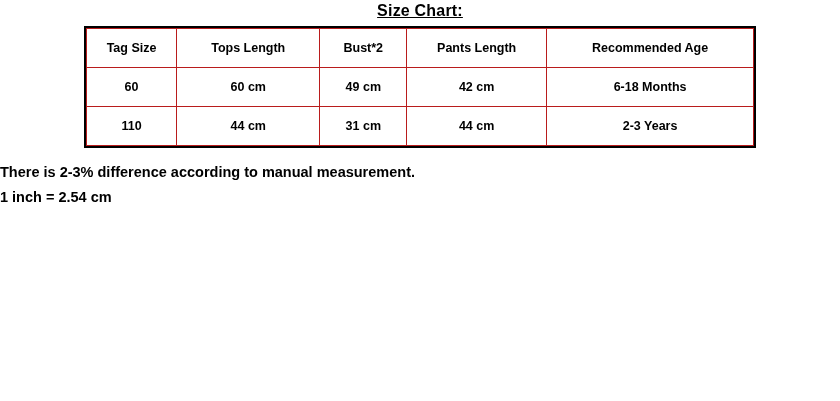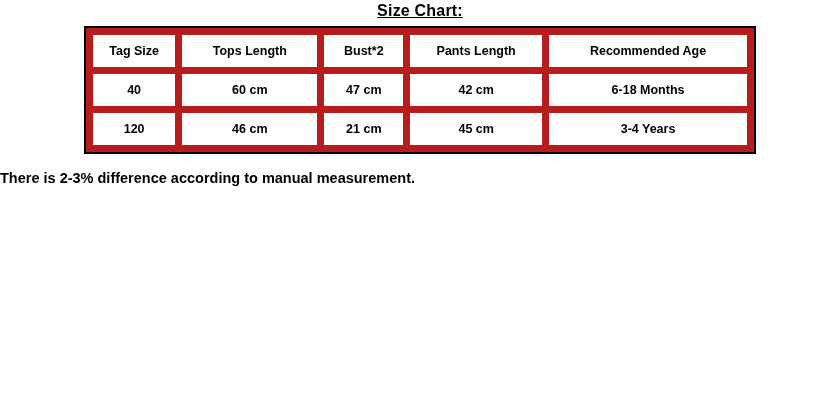--- a/index.html
+++ b/index.html
@@ -35,21 +35,21 @@
     border: 2px solid #000000;
     box-sizing: border-box;
   }
   table.size-chart {
     border-collapse: collapse;
     width: 100%;
     table-layout: fixed;
   }
   table.size-chart th,
   table.size-chart td {
-    border: 7px solid #b91c1c;
+    border: 1px solid #b91c1c;
     text-align: center;
     font-size: 12.5px;
     font-weight: bold;
     height: 39px;
     padding: 0 2px;
     box-sizing: border-box;
   }
   table.size-chart th {
     font-size: 12.5px;
   }
@@ -89,34 +89,35 @@
         <tr>
           <th>Tag Size</th>
           <th>Tops Length</th>
           <th>Bust*2</th>
           <th>Pants Length</th>
           <th>Recommended Age</th>
         </tr>
       </thead>
       <tbody>
         <tr>
-          <td>40</td>
+          <td>60</td>
           <td>60 cm</td>
-          <td>47 cm</td>
+          <td>49 cm</td>
           <td>42 cm</td>
           <td>6-18 Months</td>
         </tr>
         <tr>
-          <td>120</td>
-          <td>46 cm</td>
-          <td>21 cm</td>
-          <td>45 cm</td>
-          <td>3-4 Years</td>
+          <td>110</td>
+          <td>44 cm</td>
+          <td>31 cm</td>
+          <td>44 cm</td>
+          <td>2-3 Years</td>
         </tr>
       </tbody>
     </table>
   </div>
 
   <div class="notes">
     <p>There is 2-3% difference according to manual measurement.</p>
+    <p>1 inch = 2.54 cm</p>
   </div>
 
 </div>
 
 </body></html>

